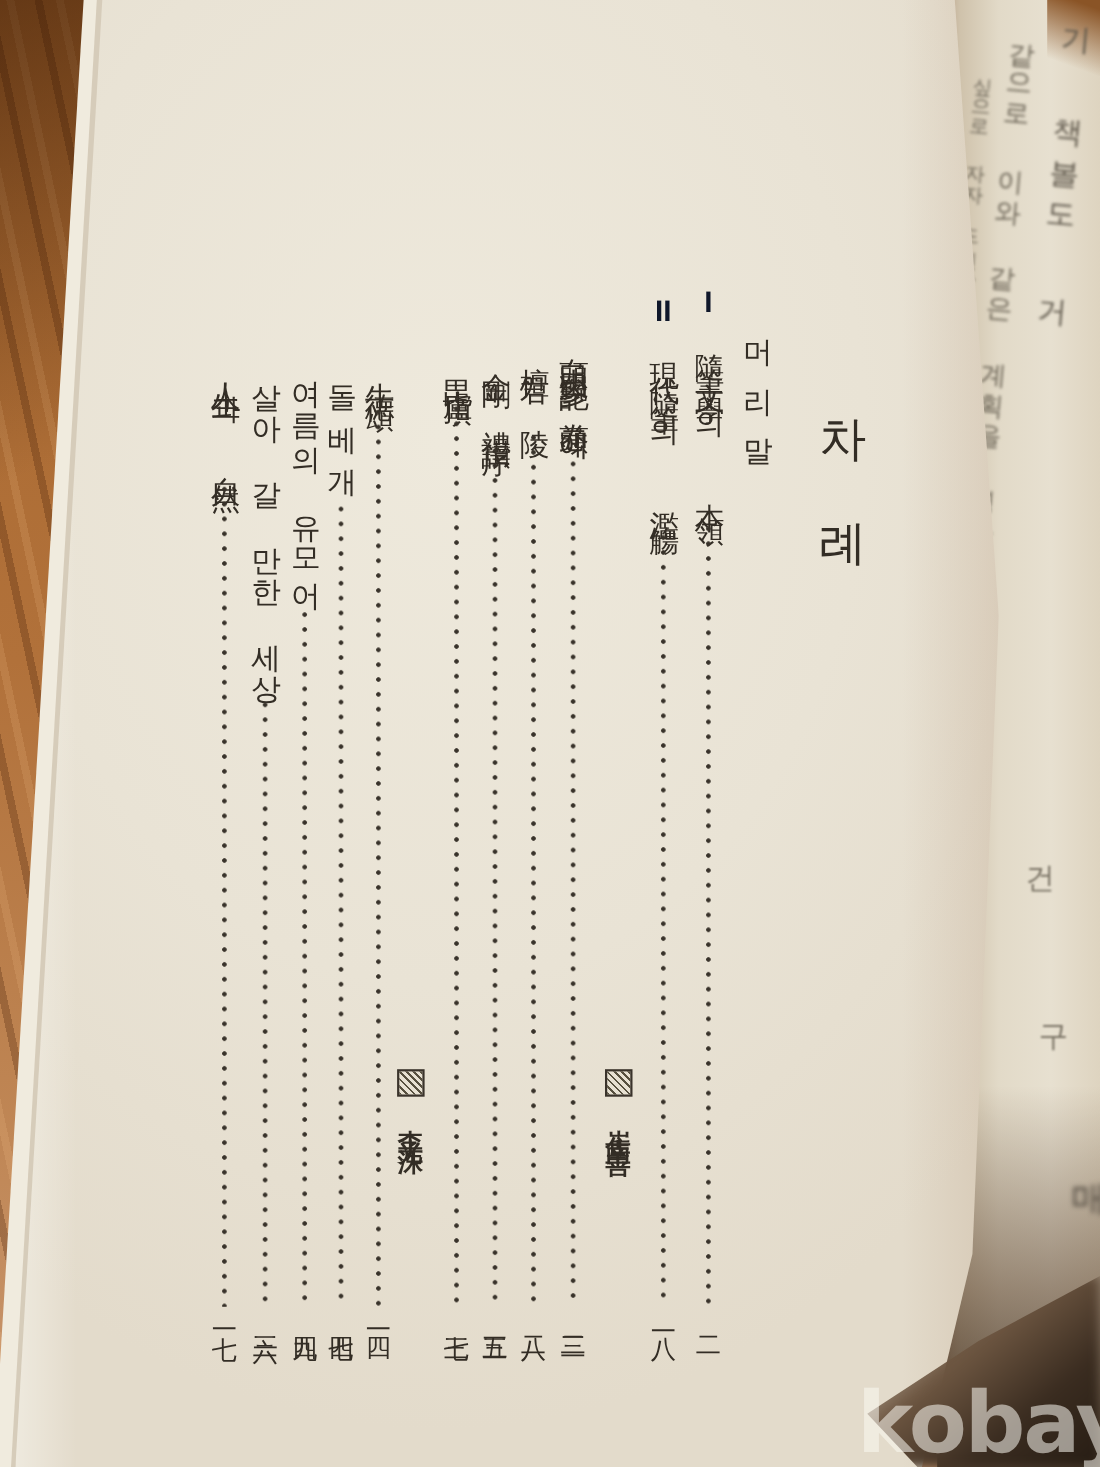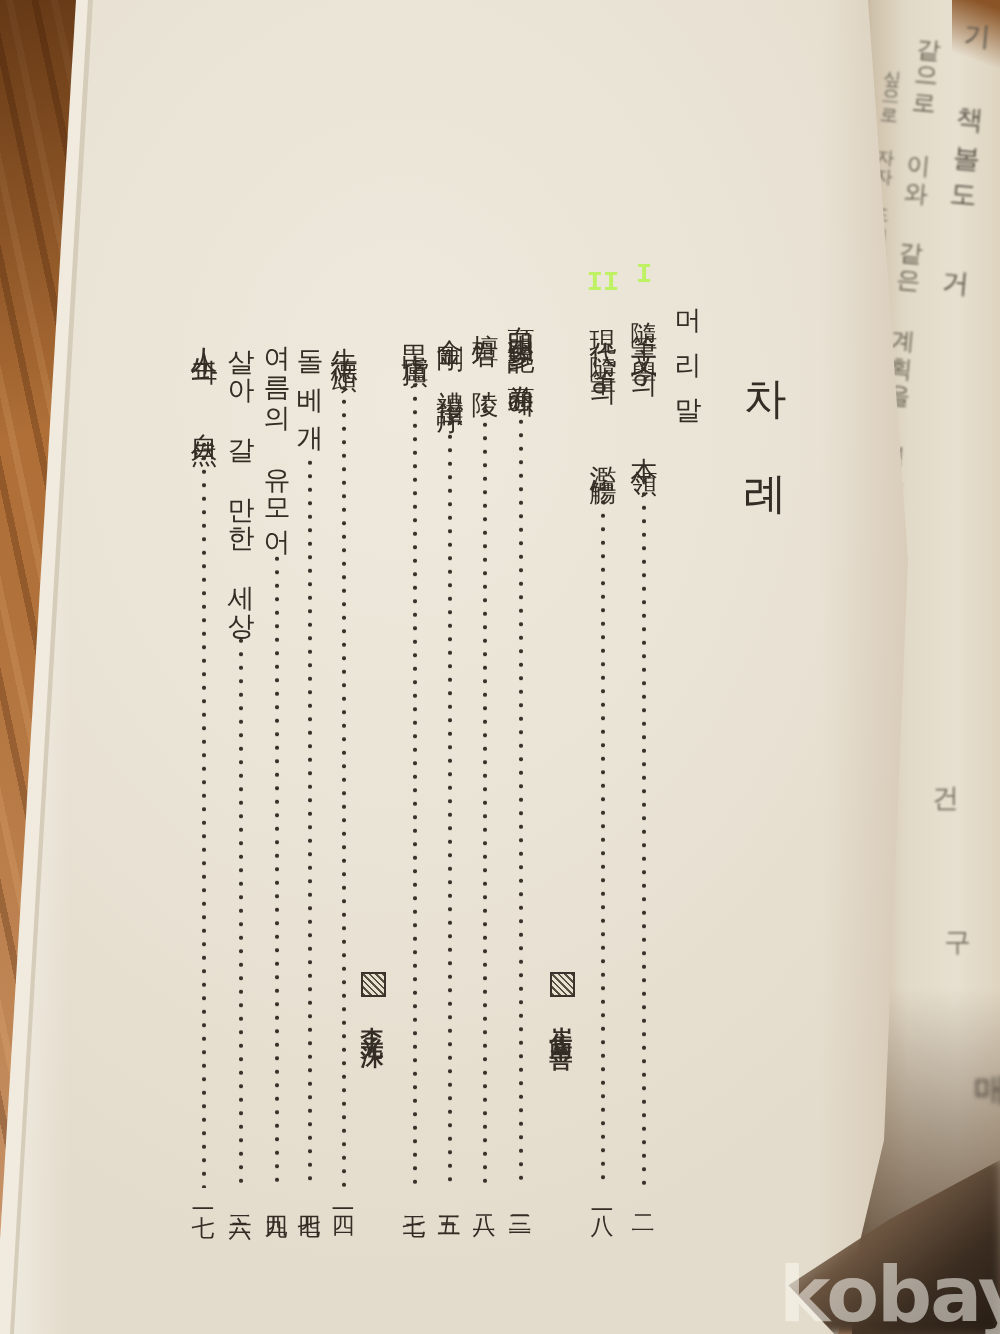--- a/index.html
+++ b/index.html
@@ -74,22 +74,22 @@
     color:#332d25;white-space:nowrap;
   }
   .page-title{
     position:absolute;left:737px;top:348px;
     font-size:43px;letter-spacing:52px;font-weight:500;
   }
   .toc-col{
     position:absolute;width:38px;display:flex;flex-direction:column;align-items:center;
   }
   .prefix{
-    font-family:Liberation Mono, monospace;
-    font-size:27px;font-weight:600;color:#bef264;height:42px;line-height:34px;
+    font-family:Liberation Sans, sans-serif;
+    font-size:27px;font-weight:600;color:#0f172a;height:42px;line-height:34px;
   }
   .vlabel{font-size:27px;}
   .leader{
     flex:1 1 auto;width:6px;margin:12px 0 10px 0;
     background-image:radial-gradient(circle at 50% 50%, #38322a 1.7px, rgba(0,0,0,0) 2.4px);
     background-size:6px 13.5px;background-repeat:repeat-y;background-position:center top;
   }
   .pagenum{font-size:23px;letter-spacing:-1px;}
   
   .col-0{left:669px;top:288px;}            .col-0 .vlabel{letter-spacing:18px;}

